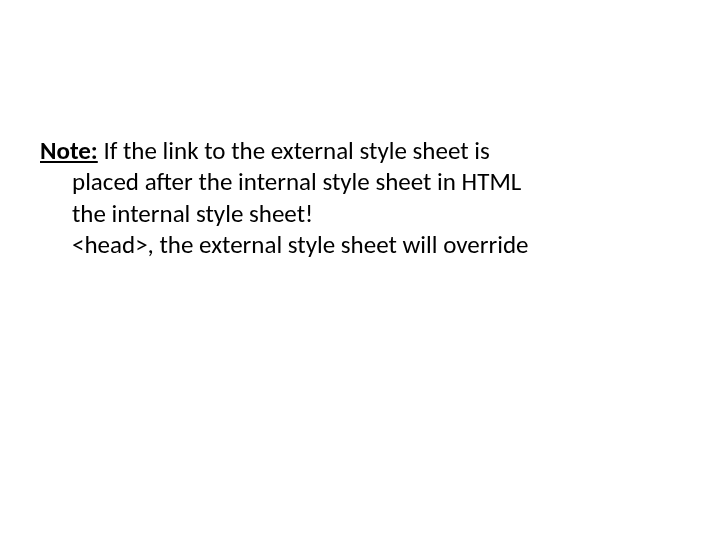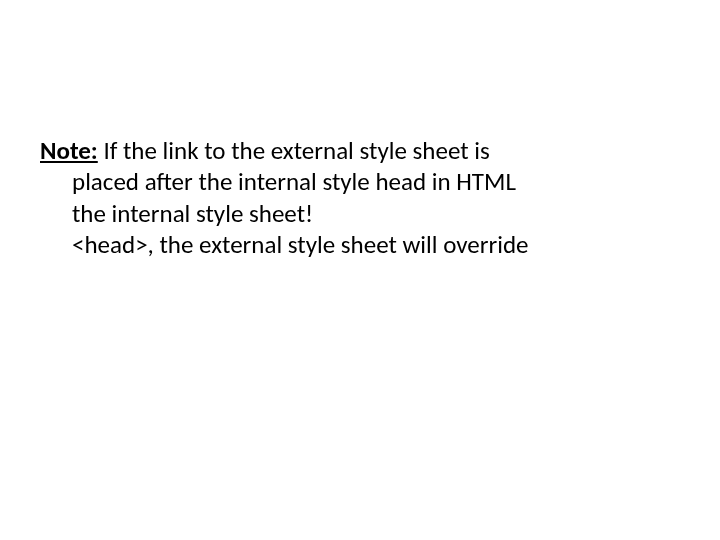--- a/index.html
+++ b/index.html
@@ -36,17 +36,17 @@
   }
 </style>
 </head>
 <body>
 
 <div class="slide">
   <div class="paragraph">
     <span class="first-line">
       <span class="bold-label">Note:</span><span> If the link to the external style sheet is</span>
     </span>
-    <span class="indented">placed after the internal style head in HTML</span>
+    <span class="indented">placed after the internal style sheet in HTML</span>
     <span class="indented">the internal style sheet!</span>
     <span class="indented">&lt;head&gt;, the external style sheet will override</span>
   </div>
 </div>
 
 </body></html>

